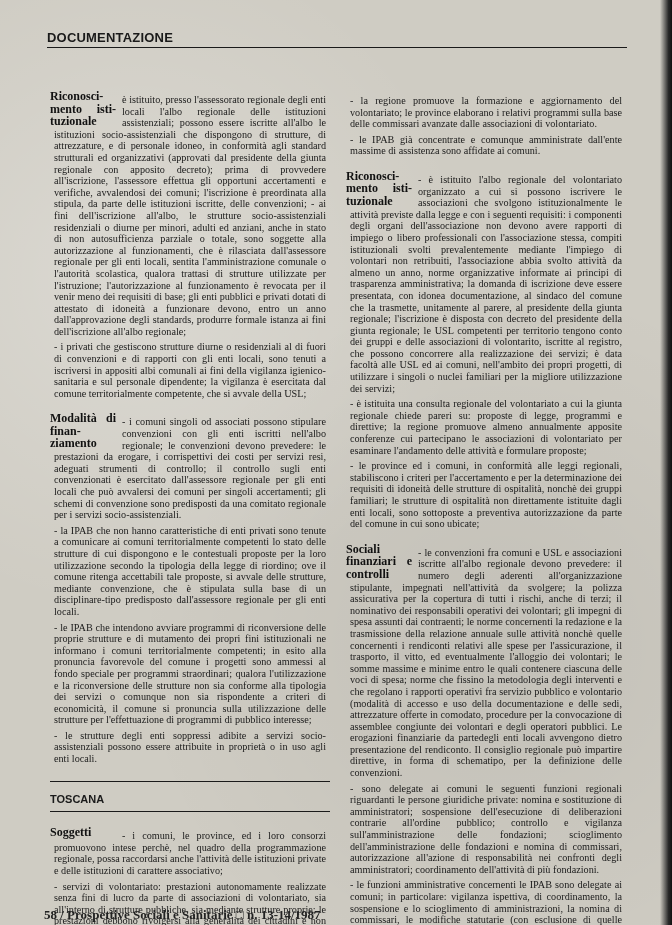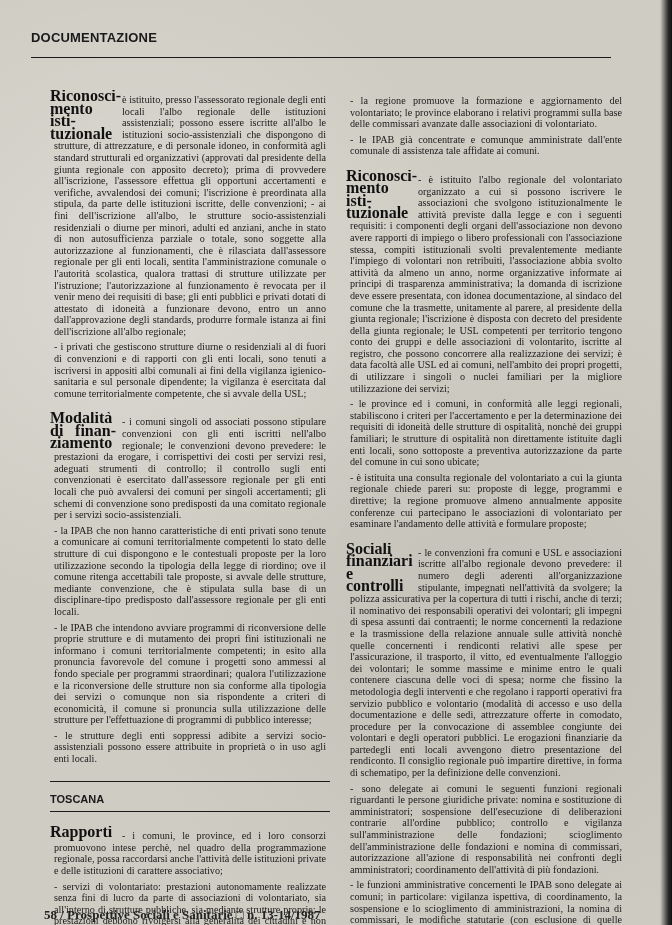--- a/index.html
+++ b/index.html
@@ -10,37 +10,37 @@
       radial-gradient(circle at 20% 30%, rgba(255,255,255,0.25) 0, rgba(255,255,255,0) 40%),
       radial-gradient(circle at 75% 70%, rgba(0,0,0,0.06) 0, rgba(0,0,0,0) 45%);
     font-family: "Liberation Serif", "DejaVu Serif", serif;
     color: #1a1a1a;
   }
   .right-shadow {
     position: absolute; top: 0; right: 0; width: 12px; height: 925px;
     background: linear-gradient(to right, rgba(40,40,40,0) 0, #2a2a2a 70%, #111 100%);
   }
   .header {
-    position: absolute; left: 31px; top: 28px; width: 580px;
-    border-bottom: 1.5px solid #1a1a1a; padding-bottom: 11px;
+    position: absolute; left: 47px; top: 28px; width: 580px;
+    border-bottom: 1.5px solid #1a1a1a; padding-bottom: 1px;
   }
   .header-title {
     font-family: "Liberation Sans", "DejaVu Sans", sans-serif;
     font-weight: bold; font-size: 13px; letter-spacing: 0.2px;
   }
   .col {
     position: absolute; top: 90px; width: 280px;
     font-size: 10.2px; line-height: 11.6px; text-align: justify;
   }
   .col.left { left: 50px; }
   .col.right { left: 346px; top: 91px; }
   .block { margin: 0 0 9px 0; overflow: hidden; }
   .side-title {
     float: left; width: 66px; margin: 0 6px 0 0;
-    font-weight: bold; font-size: 16px; line-height: 12.5px; color: #111;
+    font-weight: bold; font-size: 12px; line-height: 12.5px; color: #111;
   }
   .para { margin: 4px; }
   .section-rule { border-top: 1.5px solid #1a1a1a; margin: 12px 0 0 0; }
   .section-title {
     font-family: "Liberation Sans", "DejaVu Sans", sans-serif;
     font-weight: bold; font-size: 11px; margin: 12px 0 6px 0;
   }
   .section-title + .section-rule { margin-top: 0; margin-bottom: 14px; }
   .footer {
     position: absolute; left: 44px; top: 907px;
@@ -66,36 +66,36 @@
     <div class="side-title">Modalità di finan-ziamento</div>
     <p class="para">- i comuni singoli od associati possono stipulare convenzioni con gli enti iscritti nell'albo regionale; le convenzioni devono prevedere: le prestazioni da erogare, i corrispettivi dei costi per servizi resi, adeguati strumenti di controllo; il controllo sugli enti convenzionati è esercitato dall'assessore regionale per gli enti locali che può avvalersi dei comuni per singoli accertamenti; gli schemi di convenzione sono predisposti da una comitato regionale per i servizi socio-assistenziali.</p>
     <p class="para">- la IPAB che non hanno caratteristiche di enti privati sono tenute a comunicare ai comuni territorialmente competenti lo stato delle strutture di cui dispongono e le contestuali proposte per la loro utilizzazione secondo la tipologia della legge di riordino; ove il comune ritenga accettabili tale proposte, si avvale delle strutture, mediante convenzione, che è stipulata sulla base di un disciplinare-tipo predisposto dall'assessore regionale per gli enti locali.</p>
     <p class="para">- le IPAB che intendono avviare programmi di riconversione delle proprie strutture e di mutamento dei propri fini istituzionali ne informano i comuni territorialmente competenti; in esito alla pronuncia favorevole del comune i progetti sono ammessi al fondo speciale per programmi straordinari; qualora l'utilizzazione e la riconversione delle strutture non sia conforme alla tipologia dei servizi o comunque non sia rispondente a criteri di economicità, il comune si pronuncia sulla utilizzazione delle strutture per l'effettuazione di programmi di pubblico interesse;</p>
     <p class="para">- le strutture degli enti soppressi adibite a servizi socio-assistenziali possono essere attribuite in proprietà o in uso agli enti locali.</p>
   </div>
   <div class="section-rule"></div>
   <div class="section-title">TOSCANA</div>
   <div class="section-rule"></div>
   <div class="block">
-    <div class="side-title">Rapporti</div>
+    <div class="side-title">Soggetti</div>
     <p class="para">- i comuni, le province, ed i loro consorzi promuovono intese perchè, nel quadro della programmazione regionale, possa raccordarsi anche l'attività delle istituzioni private e delle istituzioni di carattere associativo;</p>
     <p class="para">- servizi di volontariato: prestazioni autonomamente realizzate senza fini di lucro da parte di associazioni di volontariato, sia all'interno di strutture pubbliche, sia mediante strutture proprie; le prestazioni debbono rivolgersi alla generalità dei cittadini e non possono essere limitate ai soci; le associazioni operano autonomamente mediante l'impegno personale, disinteressato e gratuito dei soci;</p>
   </div>
 </div>
 
 <div class="col right">
   <div class="block">
     <p class="para">- la regione promuove la formazione e aggiornamento del volontariato; le province elaborano i relativi programmi sulla base delle commissari avanzate dalle associazioni di volontariato.</p>
-    <p class="para">- le IPAB già concentrate e comunque amministrate dall'ente comunale di assistenza tale affidate ai comuni.</p>
+    <p class="para">- le IPAB già concentrate e comunque amministrate dall'ente massime di assistenza sono affidate ai comuni.</p>
   </div>
   <div class="block">
     <div class="side-title">Riconosci-mento isti-tuzionale</div>
     <p class="para">- è istituito l'albo regionale del volontariato organizzato a cui si possono iscrivere le associazioni che svolgono istituzionalmente le attività previste dalla legge e con i seguenti requisiti: i componenti degli organi dell'associazione non devono avere rapporti di impiego o libero professionali con l'associazione stessa, compiti istituzionali svolti prevalentemente mediante l'impiego di volontari non retribuiti, l'associazione abbia svolto attività da almeno un anno, norme organizzative informate ai principi di trasparenza amministrativa; la domanda di iscrizione deve essere presentata, con idonea documentazione, al sindaco del comune che la trasmette, unitamente al parere, al presidente della giunta regionale; l'iscrizione è disposta con decreto del presidente della giunta regionale; le USL competenti per territorio tengono conto dei gruppi e delle associazioni di volontarito, iscritte al registro, che possono concorrere alla realizzazione dei servizi; è data facoltà alle USL ed ai comuni, nell'ambito dei propri progetti, di utilizzare i singoli o nuclei familiari per la migliore utilizzazione dei servizi;</p>
+    <p class="para">- è istituita una consulta regionale del volontariato a cui la giunta regionale chiede pareri su: proposte di legge, programmi e direttive; la regione promuove almeno annualmente apposite conferenze cui partecipano le associazioni di volontariato per esaminare l'andamento delle attività e formulare proposte;</p>
     <p class="para">- le province ed i comuni, in conformità alle leggi regionali, stabiliscono i criteri per l'accertamento e per la determinazione dei requisiti di idoneità delle strutture di ospitalità, nonchè dei gruppi familiari; le strutture di ospitalità non direttamente istituite dagli enti locali, sono sottoposte a preventiva autorizzazione da parte del comune in cui sono ubicate;</p>
-    <p class="para">- è istituita una consulta regionale del volontariato a cui la giunta regionale chiede pareri su: proposte di legge, programmi e direttive; la regione promuove almeno annualmente apposite conferenze cui partecipano le associazioni di volontariato per esaminare l'andamento delle attività e formulare proposte;</p>
   </div>
   <div class="block">
     <div class="side-title">Sociali finanziari e controlli</div>
     <p class="para">- le convenzioni fra comuni e USL e associazioni iscritte all'albo regionale devono prevedere: il numero degli aderenti all'organizzazione stipulante, impegnati nell'attività da svolgere; la polizza assicurativa per la copertura di tutti i rischi, anche di terzi; il nominativo dei responsabili operativi dei volontari; gli impegni di spesa assunti dai contraenti; le norme concernenti la redazione e la trasmissione della relazione annuale sulle attività nonchè quelle concernenti i rendiconti relativi alle spese per l'assicurazione, il trasporto, il vitto, ed eventualmente l'alloggio dei volontari; le somme massime e minime entro le quali contenere ciascuna delle voci di spesa; norme che fissino la metodologia degli interventi e che regolano i rapporti operativi fra servizio pubblico e volontario (modalità di accesso e uso della documentazione e delle sedi, attrezzature offerte in comodato, procedure per la convocazione di assemblee congiunte dei volontari e degli operatori pubblici. Le erogazioni finanziarie da partedegli enti locali avvengono dietro presentazione del rendiconto. Il consiglio regionale può impartire direttive, in forma di schematipo, per la definizione delle convenzioni.</p>
     <p class="para">- sono delegate ai comuni le seguenti funzioni regionali riguardanti le persone giuridiche private: nomina e sostituzione di amministratori; sospensione dell'esecuzione di deliberazioni contrarie all'ordine pubblico; controllo e vigilanza sull'amministrazione delle fondazioni; scioglimento dell'amministrazione delle fondazioni e nomina di commissari, autorizzazione all'azione di responsabilità nei confronti degli amministratori; coordinamento dell'attività di più fondazioni.</p>
     <p class="para">- le funzioni amministrative concernenti le IPAB sono delegate ai comuni; in particolare: vigilanza ispettiva, di coordinamento, la sospensione e lo scioglimento di amministrazioni, la nomina di commissari, le modifiche statutarie (con esclusione di quelle riservate alla regione).</p>
   </div>
 </div>
 
 <div class="footer">58 / Prospettive Sociali e Sanitarie □ n. 13-14/1987</div>

